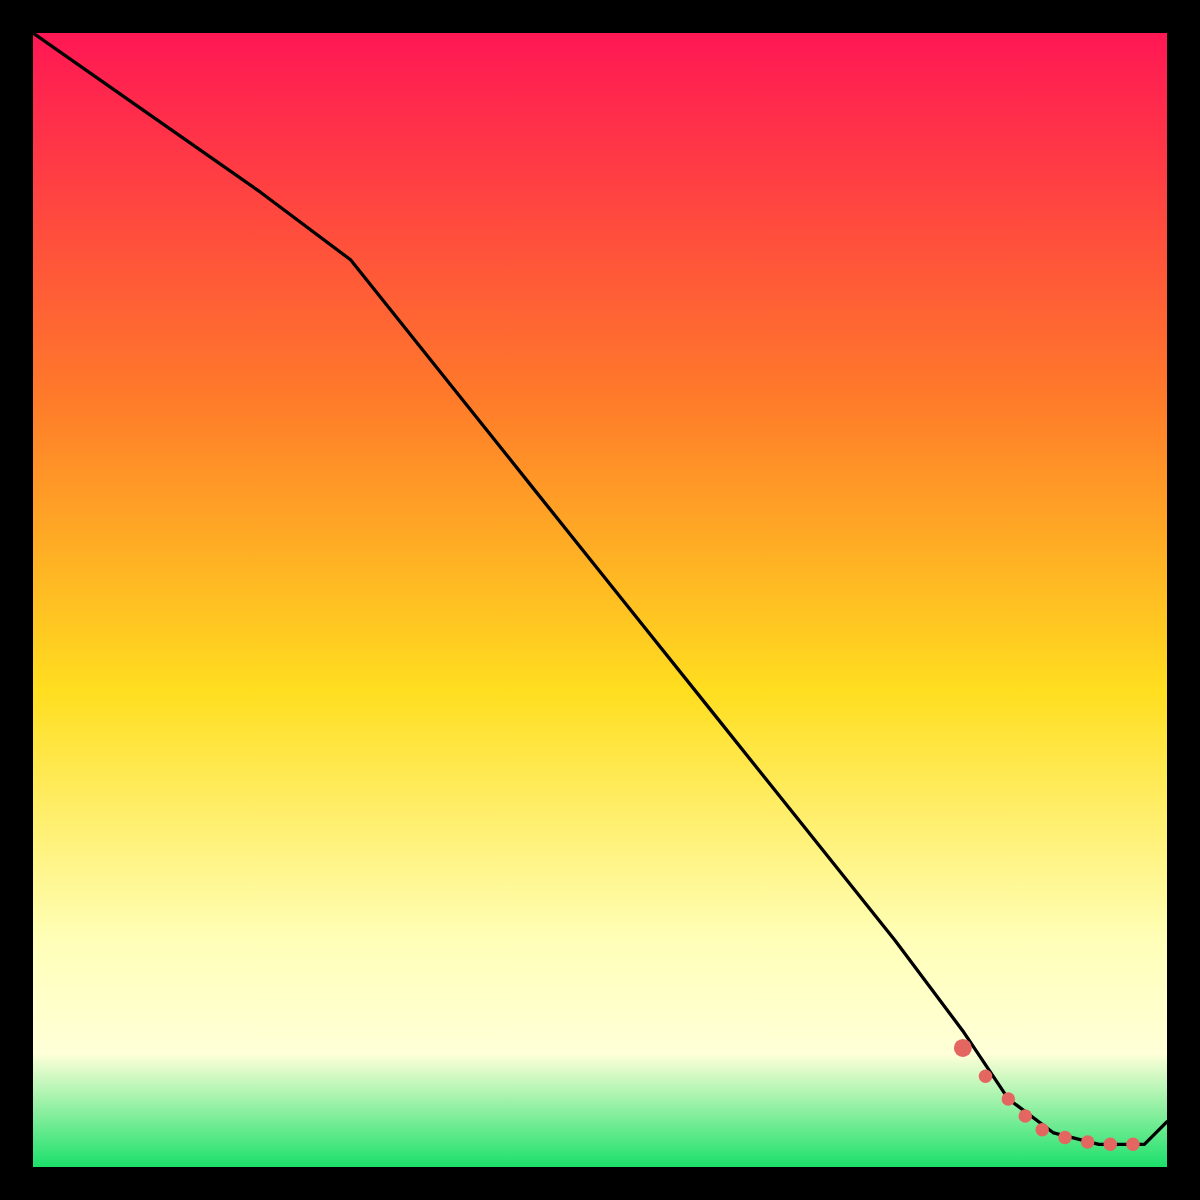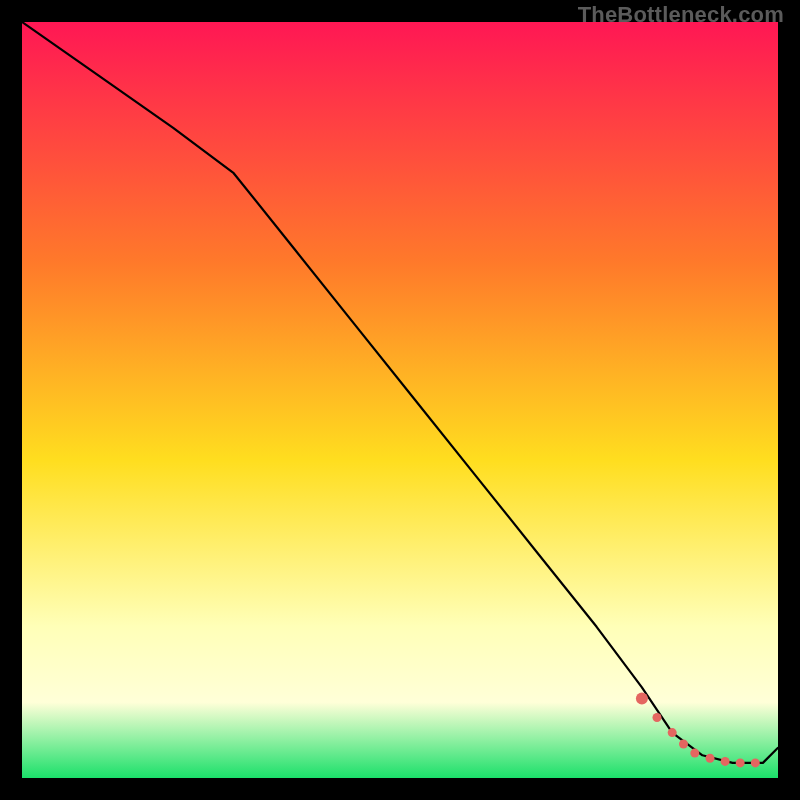--- a/index.html
+++ b/index.html
@@ -40,21 +40,20 @@
     display: block;
     width: 756px;
     height: 756px;
   }
 </style>
 </head>
 <body>
 
 <div class="stage">
 
-  <div class="watermark">TheBottleneck.com</div>
 
   <div class="plot">
     <svg id="chart-svg" viewBox="0 0 756 756" preserveAspectRatio="none">
       <defs>
         <linearGradient id="bgGrad" x1="0" y1="0" x2="0" y2="1">
           <stop id="g0" offset="0%" stop-color="#ff1754"></stop>
           <stop id="g1" offset="32%" stop-color="#ff7a2a"></stop>
           <stop id="g2" offset="58%" stop-color="#ffde1f"></stop>
           <stop id="g3" offset="80%" stop-color="#ffffb8"></stop>
           <stop id="g35" offset="90%" stop-color="#ffffd8"></stop>

